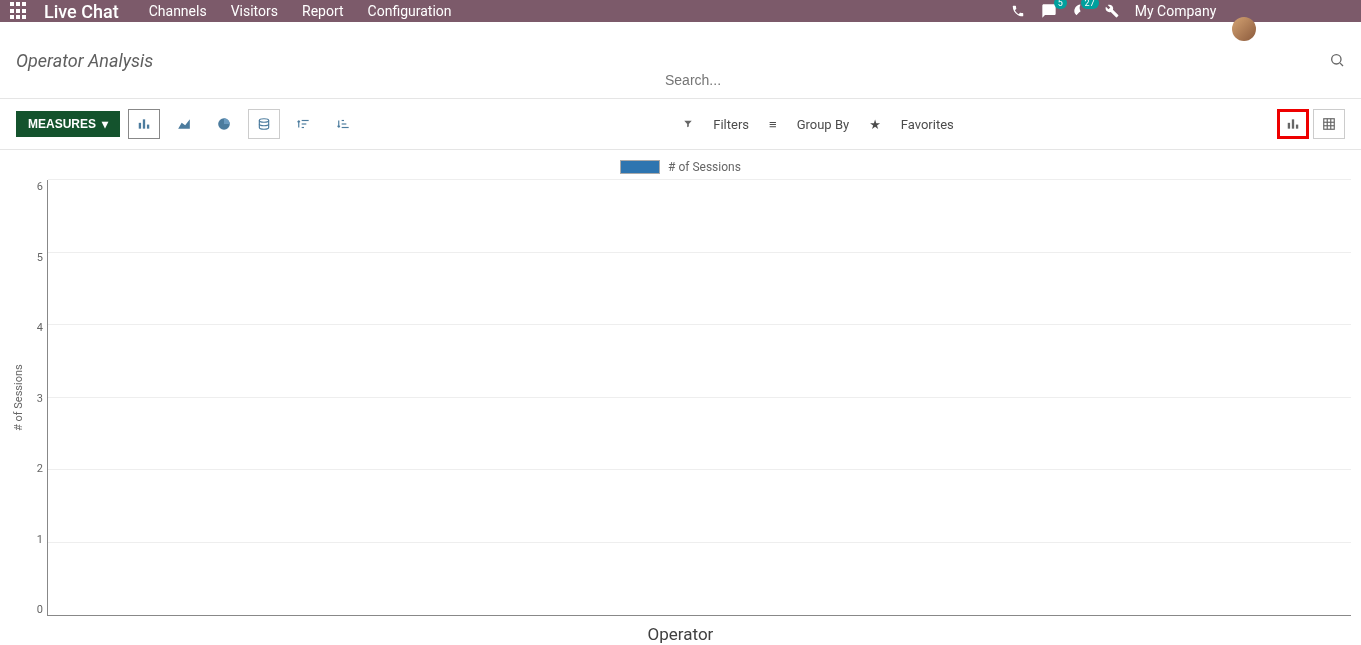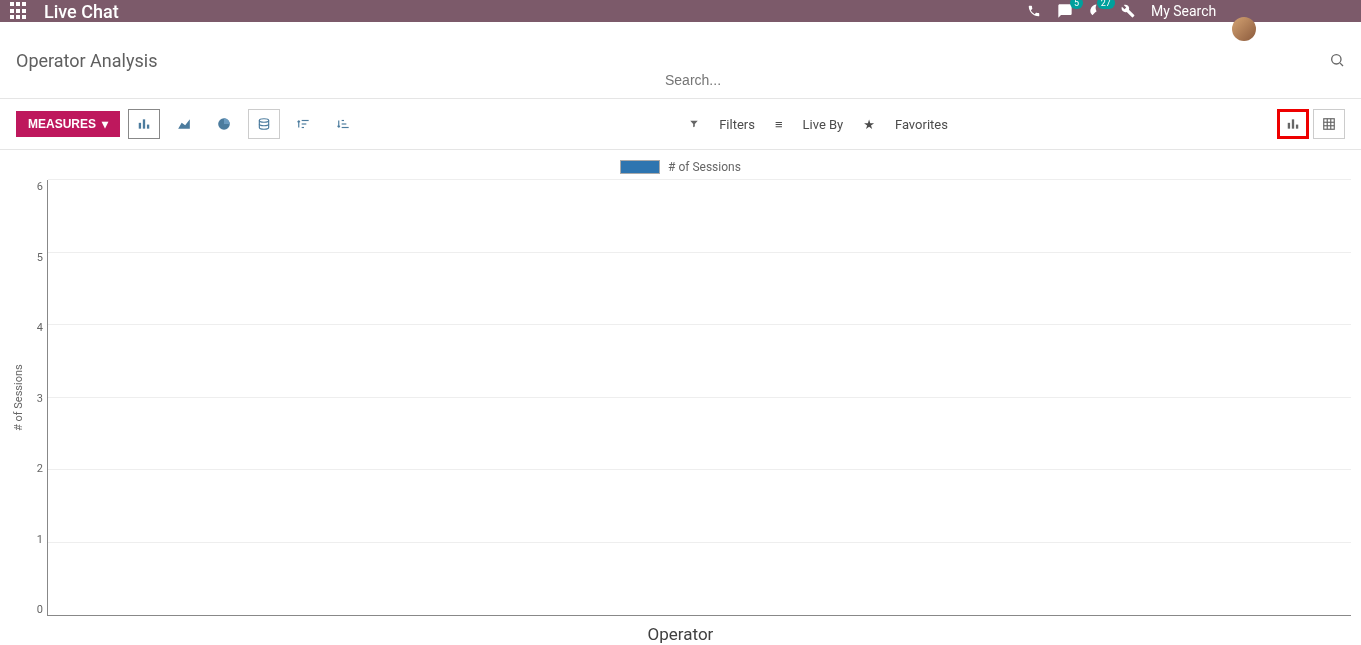--- a/index.html
+++ b/index.html
@@ -10,26 +10,26 @@
 .apps-icon span { width: 4px; height: 4px; background: #fff; }
 .app-title { font-size: 18px; font-weight: 500; margin-left: 6px; margin-right: 20px; }
 .nav-links { display: flex; gap: 24px; }
 .nav-link { color: #fff; cursor: pointer; font-size: 14px; }
 .nav-right { display: flex; align-items: center; gap: 16px; }
 .nav-icon { cursor: pointer; position: relative; color: #fff; display: flex; align-items: center; }
 .badge { position: absolute; top: -6px; right: -10px; background: #00a09d; color: #fff; font-size: 9px; border-radius: 8px; padding: 1px 4px; min-width: 12px; text-align: center; }
 .avatar { width: 24px; height: 24px; border-radius: 50%; background: linear-gradient(135deg,#d4a373,#8b5a3c); }
 .user-section { display: flex; align-items: center; gap: 8px; cursor: pointer; margin-top: 35px; }
 .header { display: flex; justify-content: space-between; align-items: center; padding: 10px 16px; border-bottom: 1px solid #e5e5e5; }
-.page-title { font-size: 18px; color: #5f5f5f; }
+.page-title { font-size: 18px; color: #5f5f5f; font-style: italic; }
 .search-area { display: flex; align-items: center; gap: 8px; width: 680px; }
 .search-input { border: none; outline: none; font-size: 14px; color: #999; flex: 1; margin-top: 40px; }
 .controls { display: flex; justify-content: space-between; align-items: center; padding: 10px 16px; border-bottom: 1px solid #e5e5e5; }
 .controls-left { display: flex; align-items: center; gap: 8px; }
-.measures-btn { background: #be185d; color: #fff; border: none; padding: 6px 12px; font-size: 12px; font-weight: bold; cursor: pointer; display: flex; align-items: center; gap: 6px; }
+.measures-btn { background: #14532d; color: #fff; border: none; padding: 6px 12px; font-size: 12px; font-weight: bold; cursor: pointer; display: flex; align-items: center; gap: 6px; }
 .icon-btn { background: #fff; border: 1px solid #ccc; width: 32px; height: 30px; display: flex; align-items: center; justify-content: center; cursor: pointer; color: #4c7c9e; }
 .icon-btn.active { border: 1px solid #888; }
 .icon-btn.plain { border: none; background: transparent; }
 .controls-mid { display: flex; align-items: center; gap: 20px; color: #4c4c4c; }
 .filter-trigger { display: flex; align-items: center; gap: 20px; cursor: pointer; }
 .controls-right { display: flex; align-items: center; gap: 4px; }
 .view-btn { border: 1px solid #ccc; width: 32px; height: 30px; display: flex; align-items: center; justify-content: center; cursor: pointer; background: #fff; }
 .view-btn.highlighted { border: 3px solid #e00; }
 .chart-container { padding: 10px; }
 .legend { display: flex; justify-content: center; gap: 8px; align-items: center; margin-bottom: 6px; font-size: 12px; color: #666; }
@@ -57,20 +57,26 @@
         <span></span>
         <span></span>
         <span></span>
         <span></span>
         <span></span>
         <span></span>
         <span></span>
         <span></span>
     </div>
     <div class="app-title">Live Chat</div>
+    <div class="nav-links">
+      <div class="nav-link">Channels</div>
+      <div class="nav-link">Visitors</div>
+      <div class="nav-link">Report</div>
+      <div class="nav-link">Configuration</div>
+    </div>
   </div>
   <div class="nav-right">
     <div class="nav-icon">
       <svg width="14" height="14" viewBox="0 0 24 24" fill="#fff">
           <path d="M6.6 10.8c1.4 2.8 3.8 5.1 6.6 6.6l2.2-2.2c.3-.3.7-.4 1-.2 1.1.4 2.4.6 3.6.6.6 0 1 .4 1 1V20c0 .6-.4 1-1 1C10.6 21 3 13.4 3 4c0-.6.4-1 1-1h3.5c.6 0 1 .4 1 1 0 1.2.2 2.5.6 3.6.1.4 0 .8-.3 1l-2.2 2.2z"></path>
         </svg>
     </div>
     <div class="nav-icon">
       <svg width="16" height="16" viewBox="0 0 24 24" fill="#fff">
           <path d="M20 2H4c-1.1 0-2 .9-2 2v18l4-4h14c1.1 0 2-.9 2-2V4c0-1.1-.9-2-2-2z"></path>
@@ -81,21 +87,21 @@
       <svg width="16" height="16" viewBox="0 0 24 24" fill="#fff">
           <path d="M11.1 12.08c-2-3.88-.92-7.36.07-9.27.19-.36-.12-.77-.53-.72C5.62 2.77 1.78 7.16 1.99 12.41c.01.3.03.6.07.9C2.29 15.22 3.4 17 5 18.17c.24.18.56.13.73-.11.91-1.29 2.67-3.48 4.86-5.03.28-.2.63.08.51.4-.08.19-.16.39-.24.58"></path>
         </svg>
       <span class="badge">27</span>
     </div>
     <div class="nav-icon">
       <svg width="14" height="14" viewBox="0 0 24 24" fill="#fff">
           <path d="M22.7 19l-9.1-9.1c.9-2.3.4-5-1.5-6.9-2-2-5-2.4-7.4-1.3L9 6 6 9 1.6 4.7C.5 7.1.9 10.1 2.9 12.1c1.9 1.9 4.6 2.4 6.9 1.5l9.1 9.1c.4.4 1 .4 1.4 0l2.3-2.3c.5-.4.5-1.1.1-1.4z"></path>
         </svg>
     </div>
-    <div class="nav-link">My Search</div>
+    <div class="nav-link">My Company</div>
     <div class="user-section">
       <div class="avatar"></div>
       <span>Mitchell Admin</span>
     </div>
   </div>
 </div>
 
 <div class="header">
   <div class="page-title">Operator Analysis</div>
   <div class="search-area">
@@ -161,21 +167,21 @@
     <div class="filter-trigger">
       <span>
         <svg width="10" height="10" viewBox="0 0 24 24" fill="#666">
             <path d="M3 4h18l-7 8v6l-4 2v-8z"></path>
           </svg>
       </span>
       <span>Filters</span>
     </div>
     <div class="filter-trigger">
       <span>≡</span>
-      <span>Live By</span>
+      <span>Group By</span>
     </div>
     <div class="filter-trigger">
       <span>★</span>
       <span>Favorites</span>
     </div>
   </div>
   <div class="controls-right">
     <button class="view-btn highlighted">
       <svg width="14" height="14" viewBox="0 0 24 24" fill="#666">
           <rect x="3" y="10" width="4" height="10"></rect>

